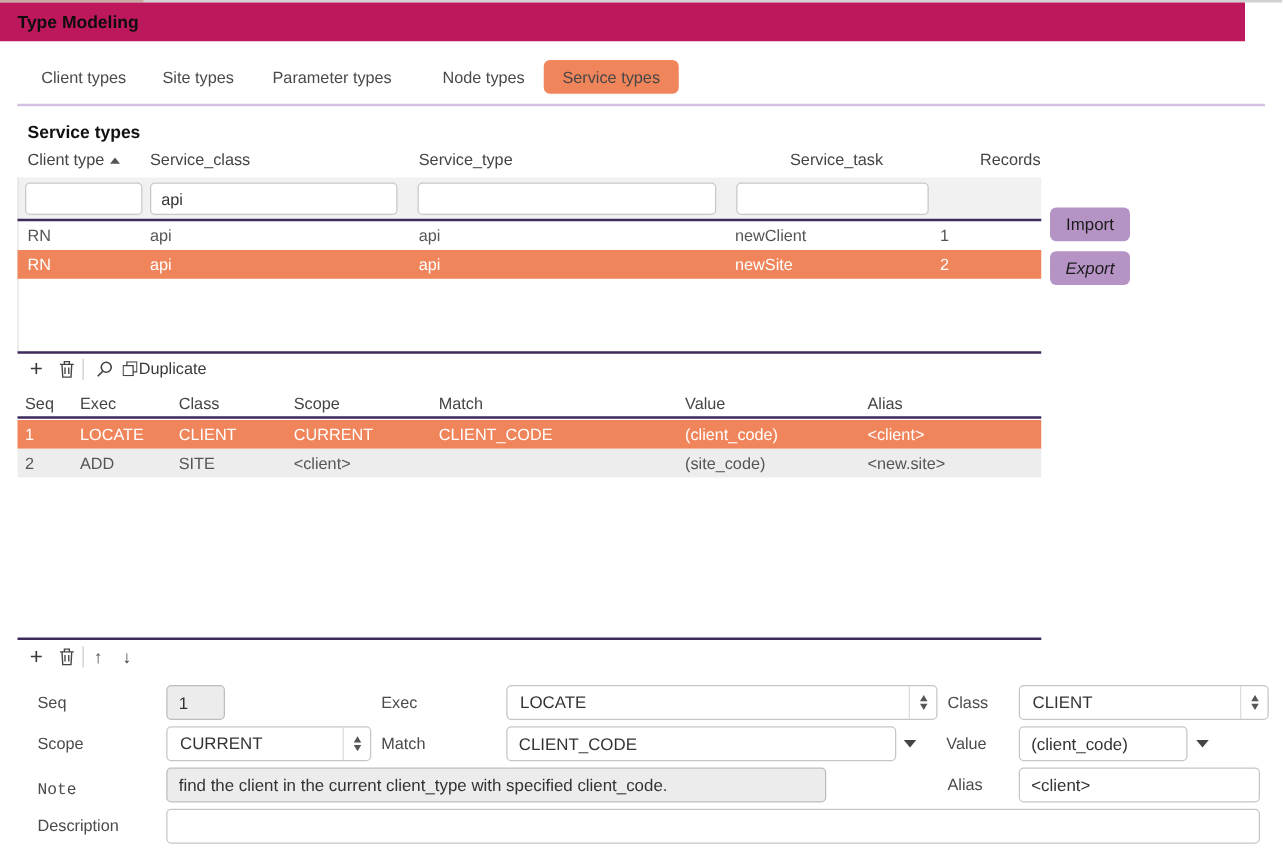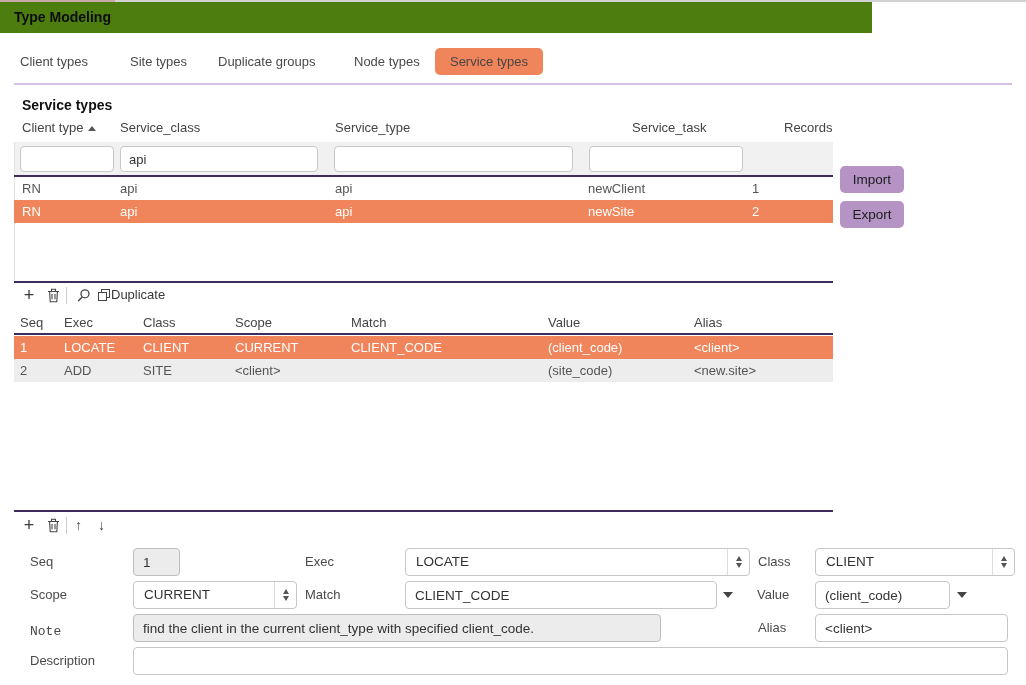--- a/index.html
+++ b/index.html
@@ -2,21 +2,21 @@
 <html style="--accent-orange: #f0845a; --button-purple: #b593c5; --line-purple: #3f2a5c; --line-lavender: #d3c0e3;"><head>
 <meta charset="utf-8">
 <style>
   html,body{margin:0;padding:0;background:#fff;}
   #app{position:relative;width:1026px;height:685px;background:#ffffff;
        font-family:"Liberation Sans",sans-serif;overflow:hidden;color:#333;}
   .abs{position:absolute;}
   
   .strip-l{left:0;top:0;width:115px;height:2px;background:#c8aaa4;}
   .strip-r{left:115px;top:0;width:911px;height:2px;background:#d2d2d2;}
-  .titlebar{left:0;top:2px;width:872px;height:31px;background:#4d7c0f;}
+  .titlebar{left:0;top:2px;width:996px;height:31px;background:#be185d;}
   .titlebar .ttl{position:absolute;left:14px;top:0;line-height:31px;font-size:14px;font-weight:bold;color:#0d0d0d;}
   
   .tab{top:48px;height:27px;line-height:27px;font-size:13px;color:#4a4a4a;cursor:pointer;}
   .tab-active{left:435px;top:48px;width:108px;height:27px;line-height:27px;text-align:center;
       background:var(--accent-orange,#f0845a);border-radius:5px;font-size:13px;color:#474747;cursor:pointer;}
   .tab-underline{left:14px;top:83px;width:998px;height:2px;background:var(--line-lavender,#d3c0e3);}
   
   .section-title{left:22px;top:97px;font-size:14px;font-weight:bold;color:#111;}
   .hdr{font-size:13px;color:#444;cursor:pointer;}
   .sort-asc{display:inline-block;width:0;height:0;border-left:4px solid transparent;
@@ -57,23 +57,23 @@
 <body>
 
 <div id="app">
 
   <div class="abs strip-l"></div>
   <div class="abs strip-r"></div>
   <div class="abs titlebar">
     <span class="ttl">Type Modeling</span>
   </div>
 
-  <span class="abs tab" style="left:20px;">Client types</span>
+  <span class="abs tab" style="left:33px;">Client types</span>
   <span class="abs tab" style="left:130px;">Site types</span>
-  <span class="abs tab" style="left:218px;">Duplicate groups</span>
+  <span class="abs tab" style="left:218px;">Parameter types</span>
   <span class="abs tab" style="left:354px;">Node types</span>
   <div class="abs tab-active">Service types</div>
   <div class="abs tab-underline"></div>
 
   <div class="abs section-title">Service types</div>
 
   <span class="abs hdr" style="left:22px;top:120px;">
     <span>Client type</span><span class="sort-asc"></span>
   </span>
   <span class="abs hdr" style="left:120px;top:120px;">Service_class</span>
@@ -98,21 +98,21 @@
   </div>
   <div class="abs grow sel" style="top:200px;">
     <span class="cell" style="left:8px;">RN</span>
     <span class="cell" style="left:106px;">api</span>
     <span class="cell" style="left:321px;">api</span>
     <span class="cell" style="left:574px;">newSite</span>
     <span class="cell" style="left:738px;">2</span>
   </div>
 
   <div class="abs pbtn" style="top:166px;">Import</div>
-  <div class="abs pbtn" style="top:201px;">Export</div>
+  <div class="abs pbtn" style="top:201px;font-style:italic;">Export</div>
 
   <div class="abs hline" style="top:281px;"></div>
 
   <div class="abs ticon" style="left:22px;top:286px;width:14px;height:18px;">
       <span class="plus">+</span>
     </div>
   <div class="abs ticon" style="left:46px;top:287px;width:14px;height:16px;">
     <svg width="13" height="15" viewBox="0 0 13 15">
         <path d="M1 3.5h11M4.5 3V1.3h4V3M2.6 3.5l.6 10.2h6.6l.6-10.2M5 6v5.2M8 6v5.2" stroke="#444" fill="none" stroke-width="1.1"></path>
       </svg>

